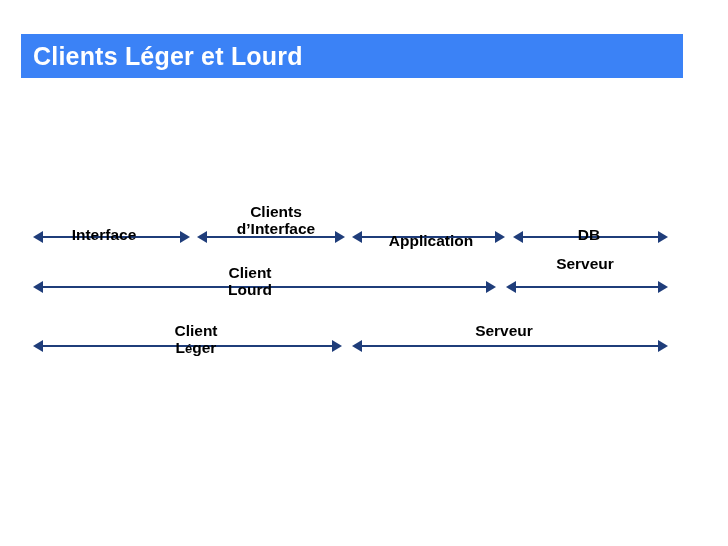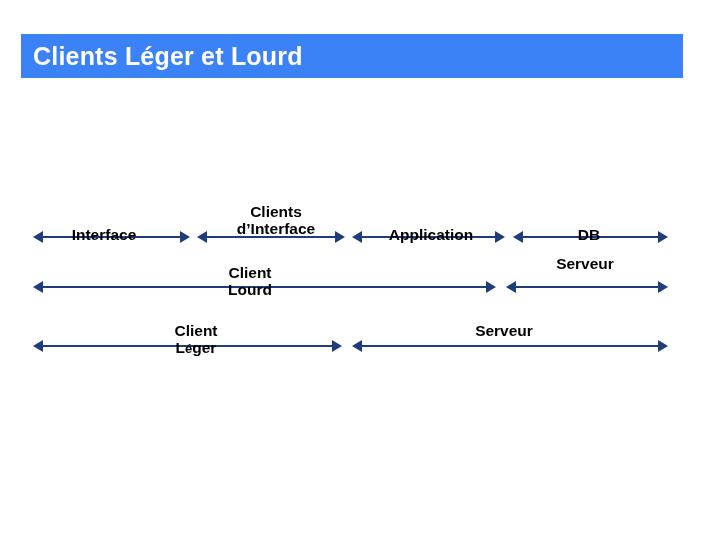--- a/index.html
+++ b/index.html
@@ -124,21 +124,21 @@
       <div class="arrow-seg" style="left: 513px; width: 155px;">
         <div class="head left"></div>
         <div class="shaft"></div>
         <div class="head right"></div>
       </div>
     </div>
   <div id="row-tiers-labels">
       <div class="lbl" style="left: 104px; top: 226px;">Interface</div>
       <div class="lbl" style="left: 276px; top: 203px;">Clients
 d’Interface</div>
-      <div class="lbl" style="left: 431px; top: 226px;">Application</div>
+      <div class="lbl" style="left: 431px; top: 232px;">Application</div>
       <div class="lbl" style="left: 589px; top: 226px; text-align: center;">DB</div>
     </div>
 
   <div class="arrow-row" id="row-lourd" style="top: 287px;">
       <div class="arrow-seg" style="left: 33px; width: 463px;">
         <div class="head left"></div>
         <div class="shaft"></div>
         <div class="head right"></div>
       </div>
       <div class="arrow-seg" style="left: 506px; width: 162px;">

